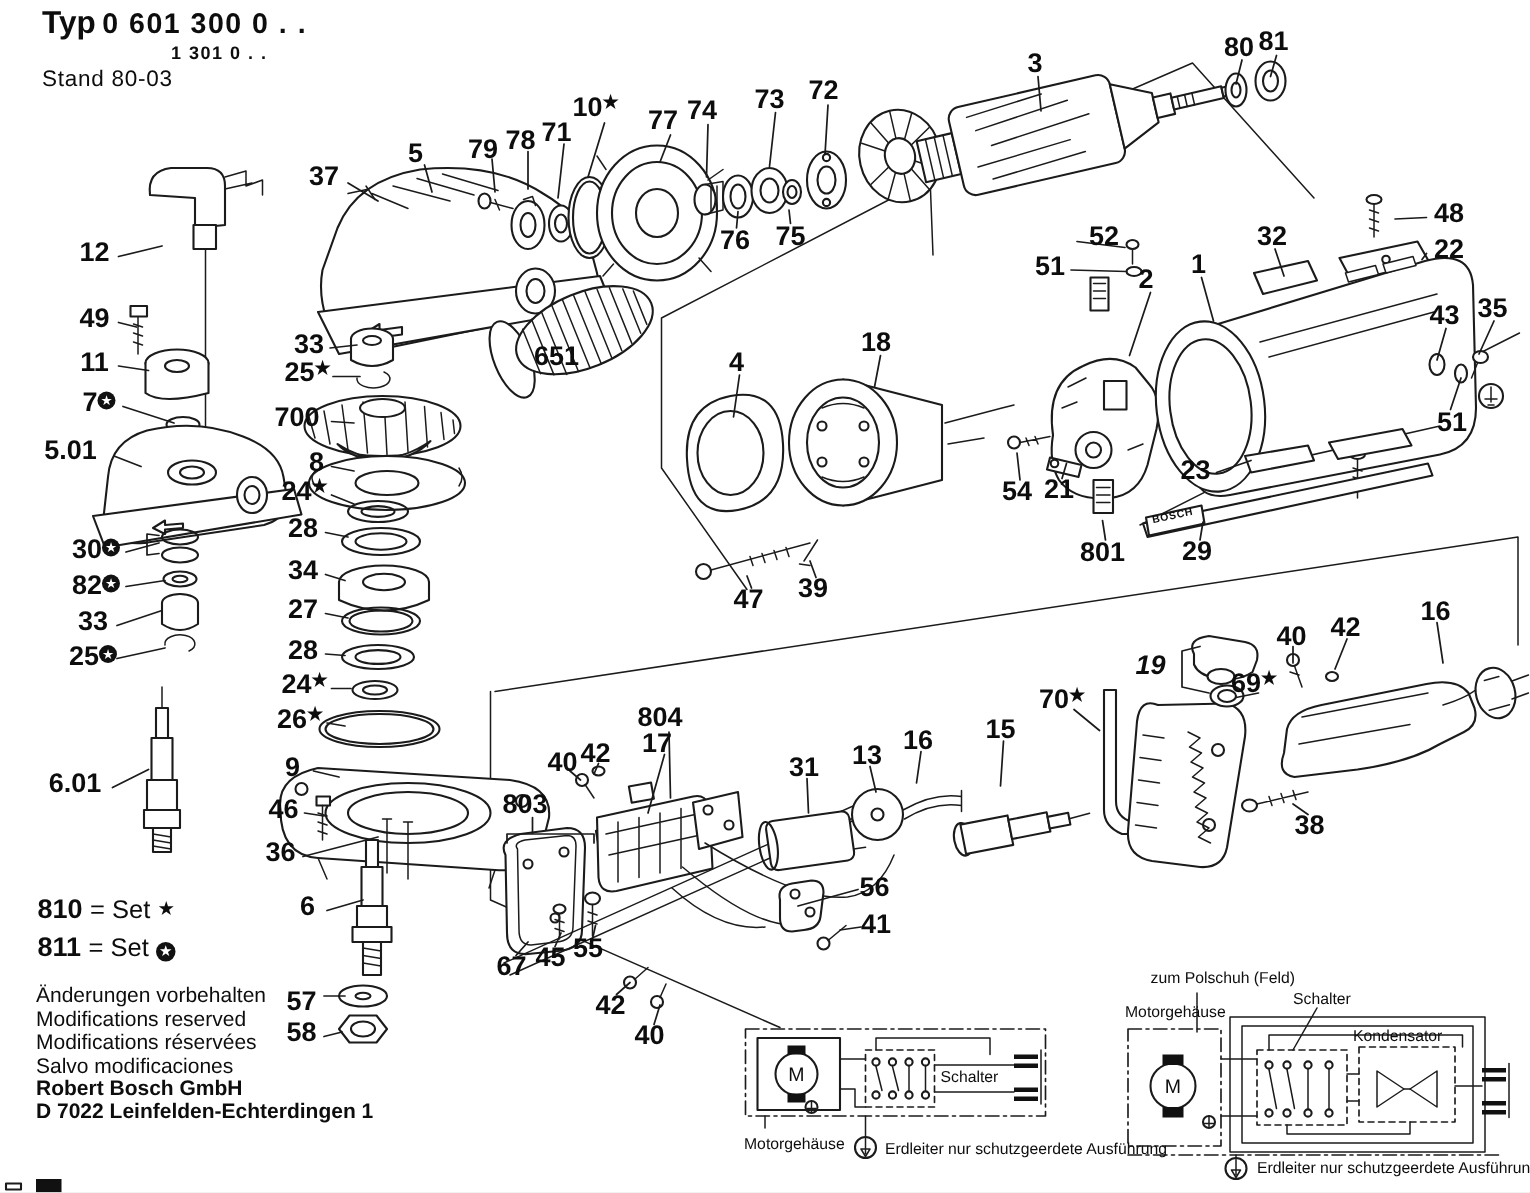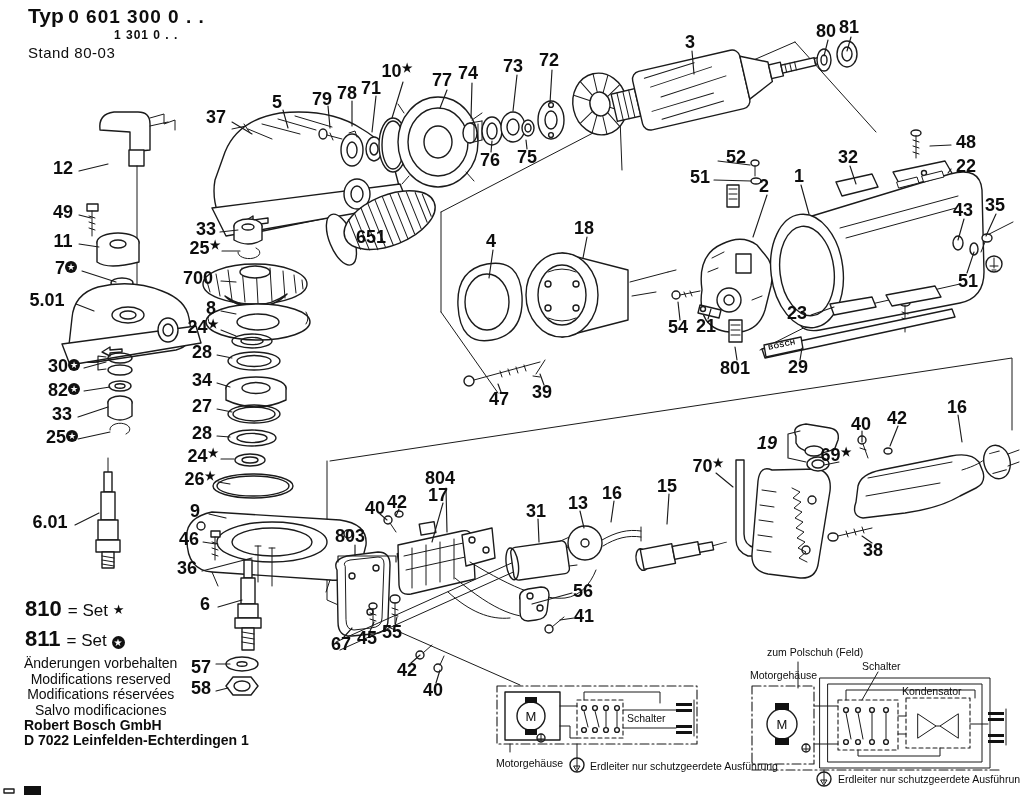--- a/index.html
+++ b/index.html
@@ -22,25 +22,25 @@
        font-size:9px;line-height:12px;text-align:center;vertical-align:4px;font-weight:normal;}
 
   .hdr{position:absolute;left:28px;top:4px;}
   .hdr .typ{font-weight:bold;font-size:21px;}
   .hdr .l1{font-weight:bold;font-size:19px;letter-spacing:1px;}
   .hdr .row2{margin-left:86px;font-weight:bold;font-size:12px;letter-spacing:1px;}
   .hdr .stand{font-size:15px;margin-top:2px;letter-spacing:.5px;}
 
   .legend{position:absolute;left:25px;top:596px;font-size:17px;}
   .legend .row{margin-bottom:4px;}
-  .legend .code{font-weight:bold;font-size:22px;}
+  .legend .code{font-weight:bold;font-size:18px;}
   .legend .mk{font-size:13px;vertical-align:2px;}
   .legend .mkc{width:13px;height:13px;line-height:13px;font-size:10px;vertical-align:0;}
 
-  .notes{position:absolute;left:24px;top:656px;font-size:14px;line-height:15.5px;text-align:center;}
+  .notes{position:absolute;left:24px;top:656px;font-size:14px;line-height:15.5px;}
   .company{position:absolute;left:24px;top:718px;font-size:14px;line-height:14.5px;font-weight:bold;}
 
   .wlabel{position:absolute;font-size:10.5px;white-space:nowrap;}
   .wm{position:absolute;transform:translate(-50%,-50%);font-size:13px;}
   .brand{position:absolute;left:768px;top:341px;font-size:7px;font-weight:bold;letter-spacing:.5px;
          transform:rotate(-12deg);}
 </style>
 </head>
 <body>
 

